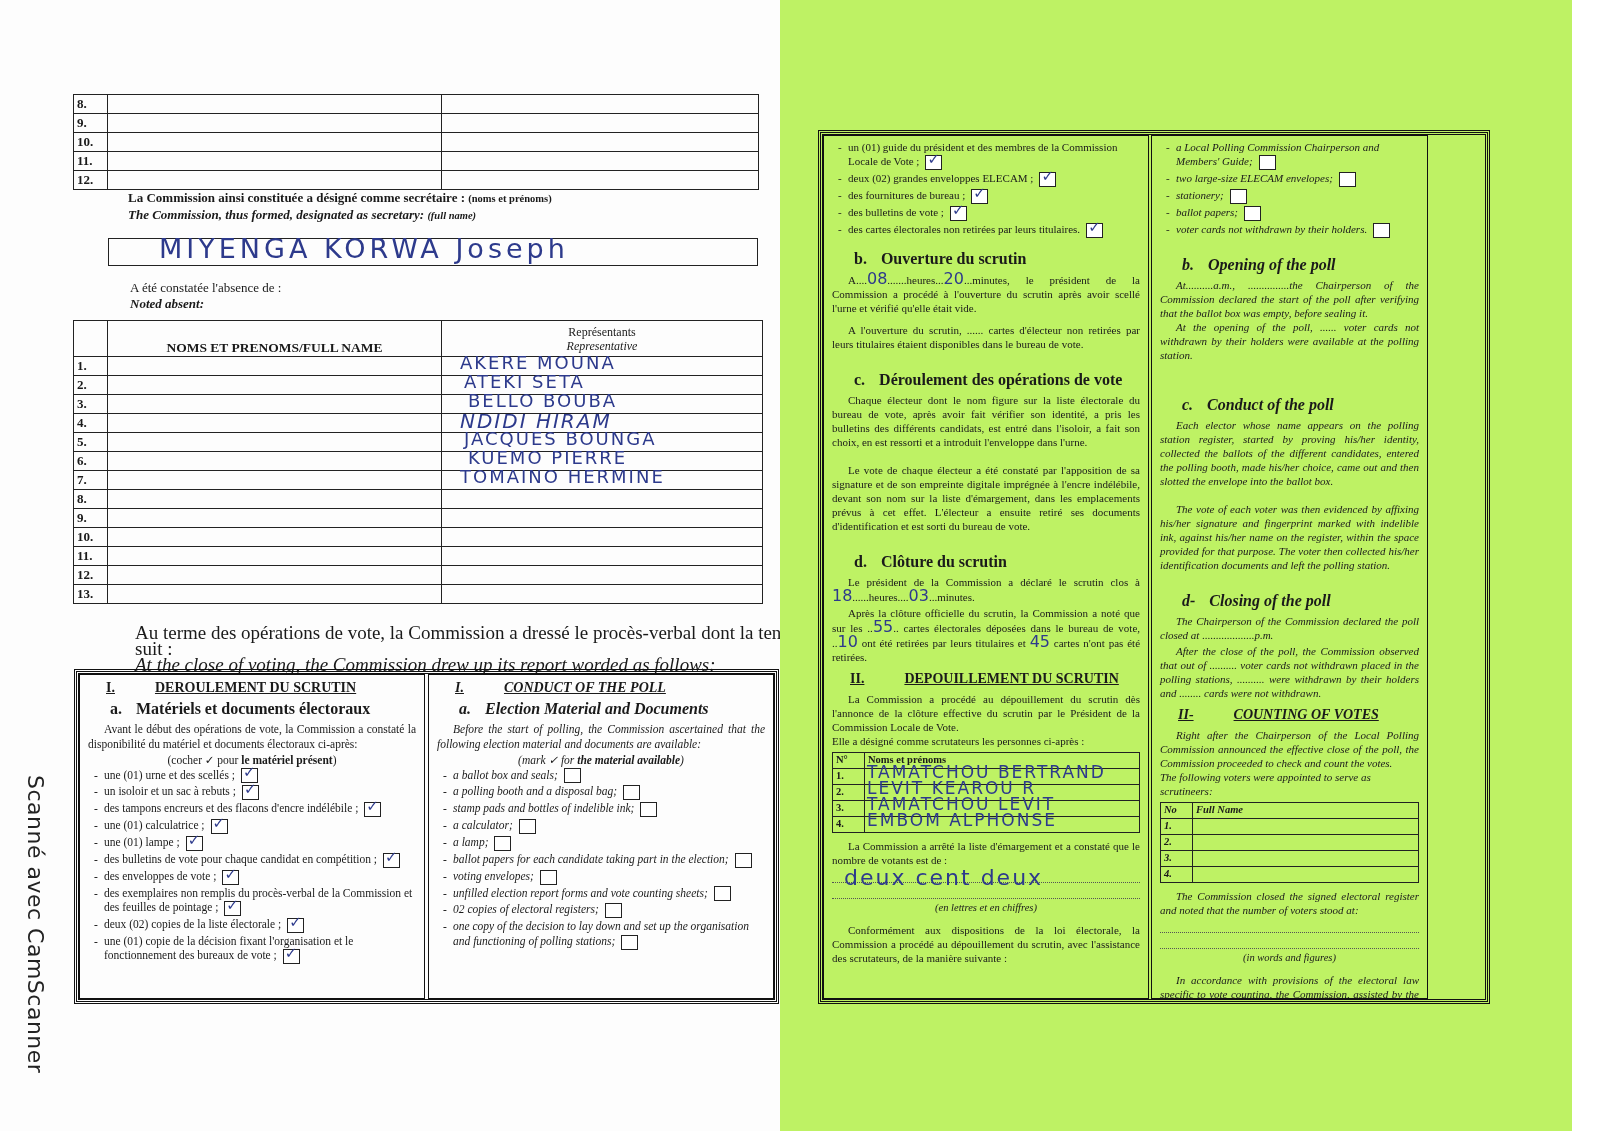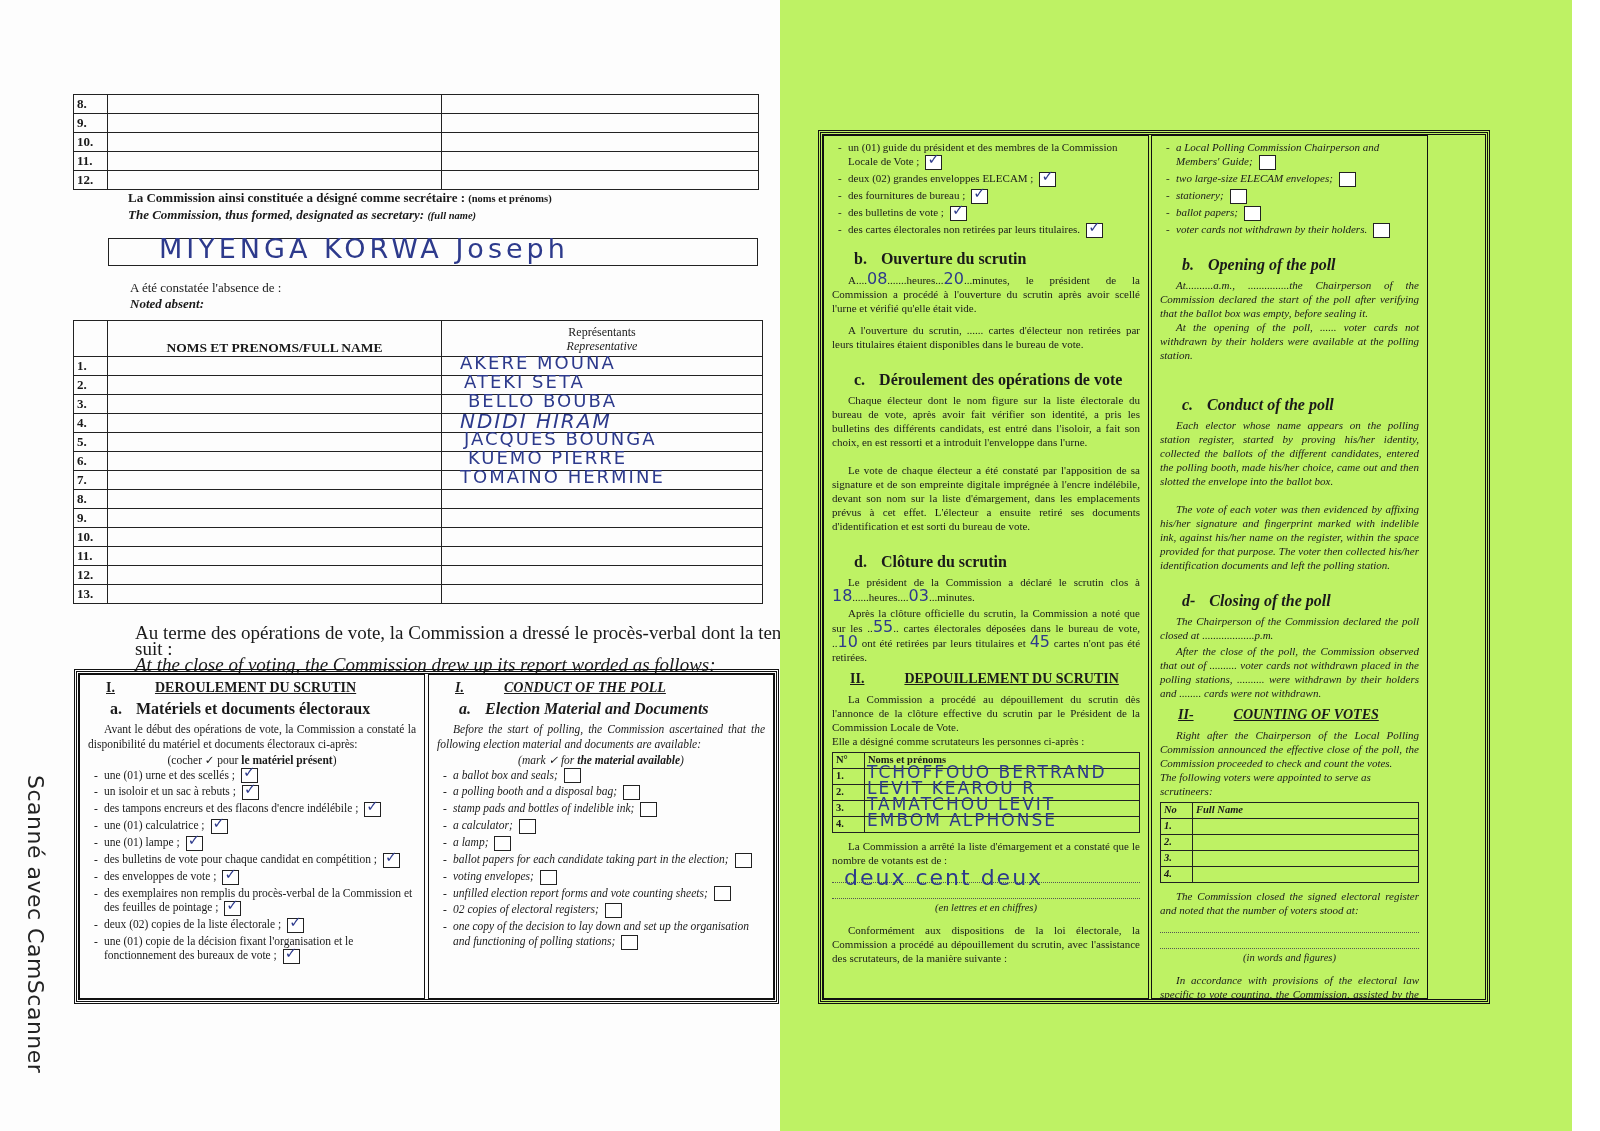--- a/index.html
+++ b/index.html
@@ -315,21 +315,21 @@
         <thead>
             <tr>
               <td class="n">N°</td>
               <td>Noms et prénoms</td>
             </tr>
           </thead>
         <tbody id="rfr-scrutineers">
             <tr>
               <td class="n">1.</td>
               <td>
-                <span class="hand">TCHOFFOUO BERTRAND</span>
+                <span class="hand">TAMATCHOU BERTRAND</span>
               </td>
             </tr>
             <tr>
               <td class="n">2.</td>
               <td>
                 <span class="hand">LEVIT KEAROU R</span>
               </td>
             </tr>
             <tr>
               <td class="n">3.</td>

